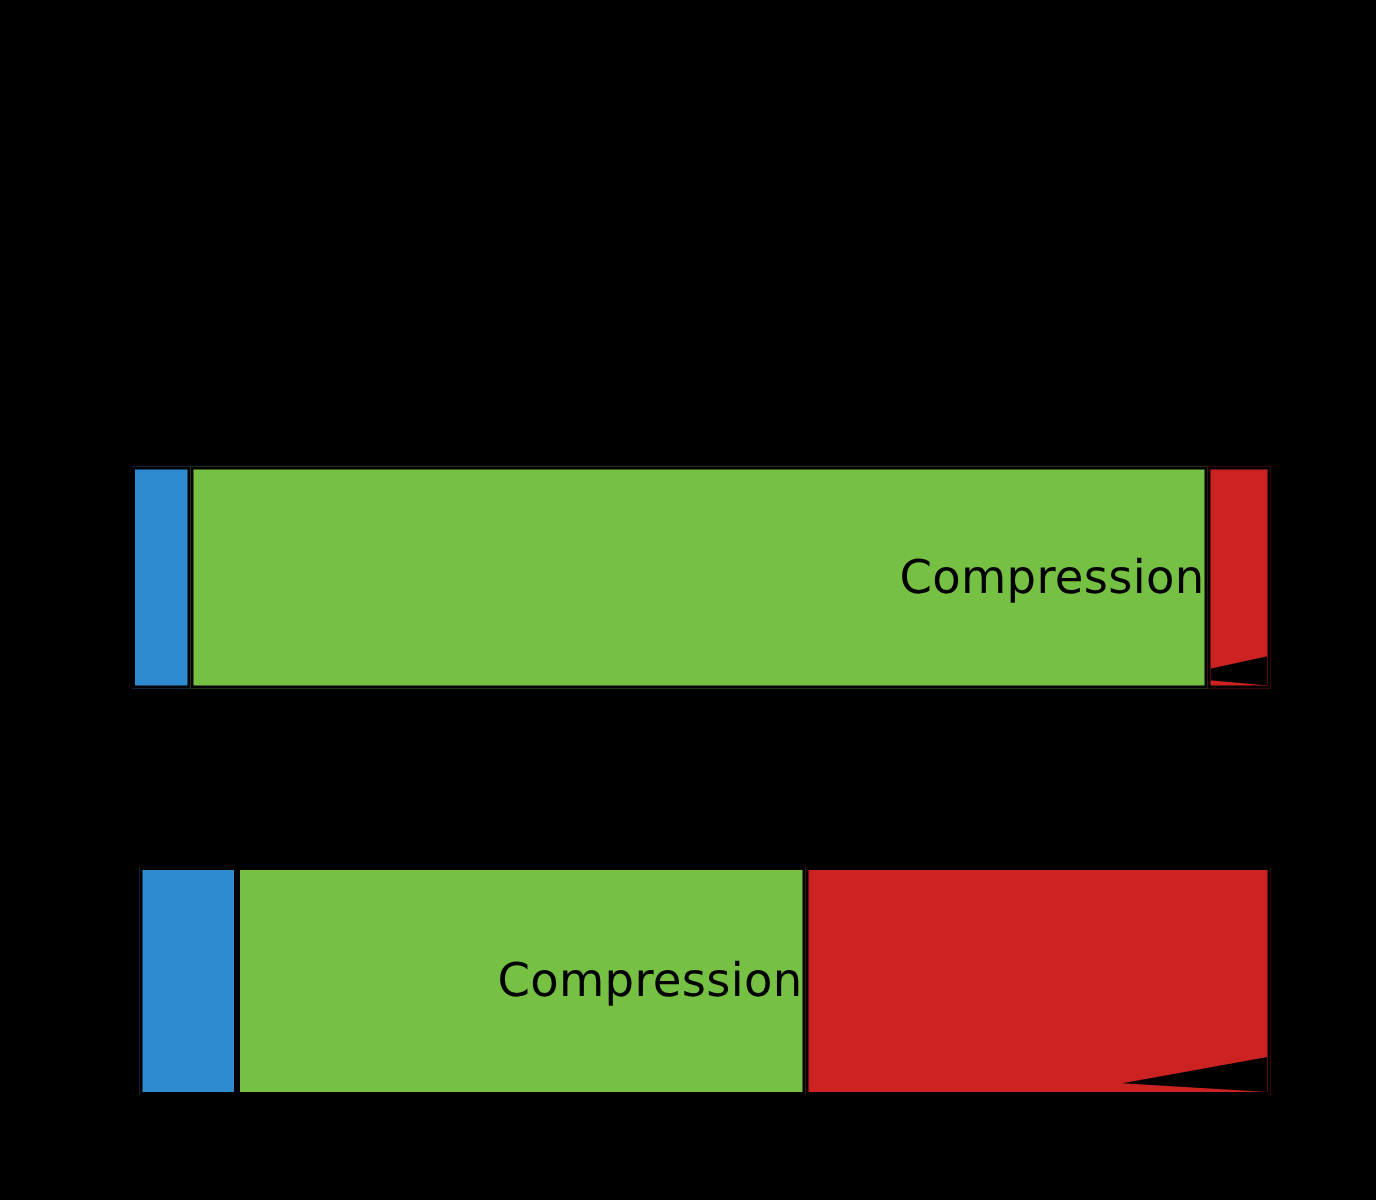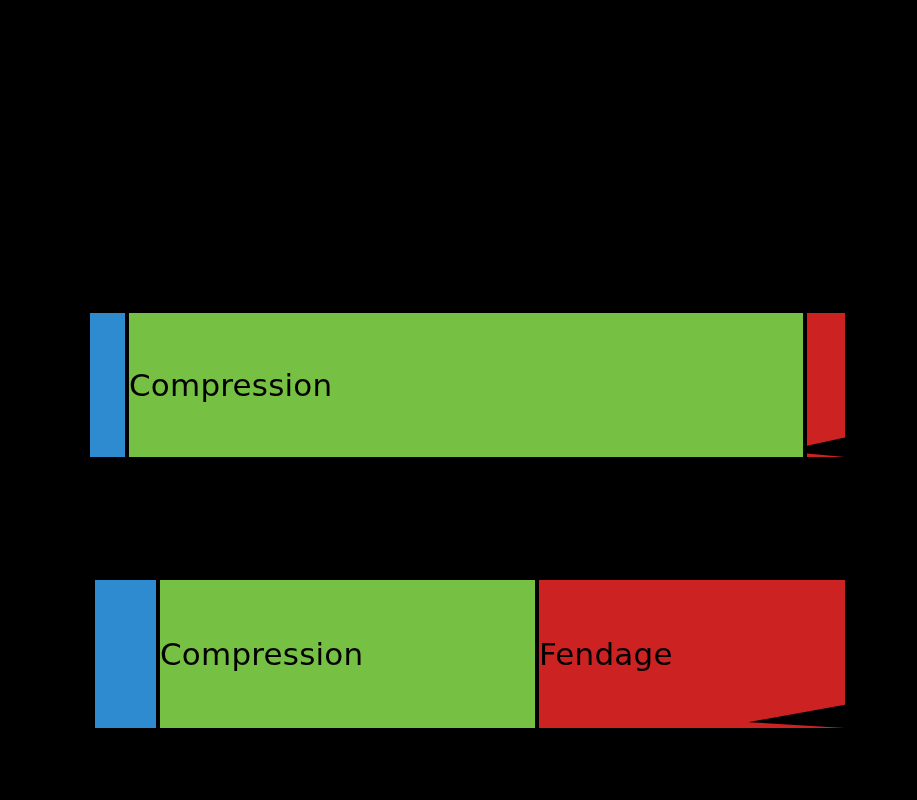--- a/index.html
+++ b/index.html
@@ -29,21 +29,21 @@
     align-items: stretch;
     box-sizing: border-box;
     background: #000000;
   }
 
   .seg {
     position: relative;
     box-sizing: border-box;
     display: flex;
     align-items: center;
-    justify-content: flex-start;
+    justify-content: flex-end;
     border-left: 2px solid #000000;
     border-right: 2px solid #000000;
     border-top: 2px solid #000000;
     border-bottom: 2px solid #000000;
     overflow: hidden;
   }
 
   .seg-label {
     color: #000000;
     font-size: 31px;
@@ -99,21 +99,20 @@
 
     <div class="seg" id="b-seg-0" style="flex: 0 0 8.62069%; background: rgb(46, 139, 208);">
       <span class="seg-label"></span>
     </div>
 
     <div class="seg" id="b-seg-1" style="flex: 0 0 50.2653%; background: rgb(118, 192, 67);">
       <span class="seg-label">Compression</span>
     </div>
 
     <div class="seg" id="b-seg-2" style="flex: 0 0 41.1141%; background: rgb(204, 34, 34);">
-      <span class="seg-label">Fendage</span>
       <span class="notch">
         <svg viewBox="0 0 310 152" preserveAspectRatio="none" aria-hidden="true">
           <polygon points="310,152 310,128 212,146" fill="#000000"></polygon>
         </svg>
       </span>
     </div>
 
   </div>
 
 </div>

